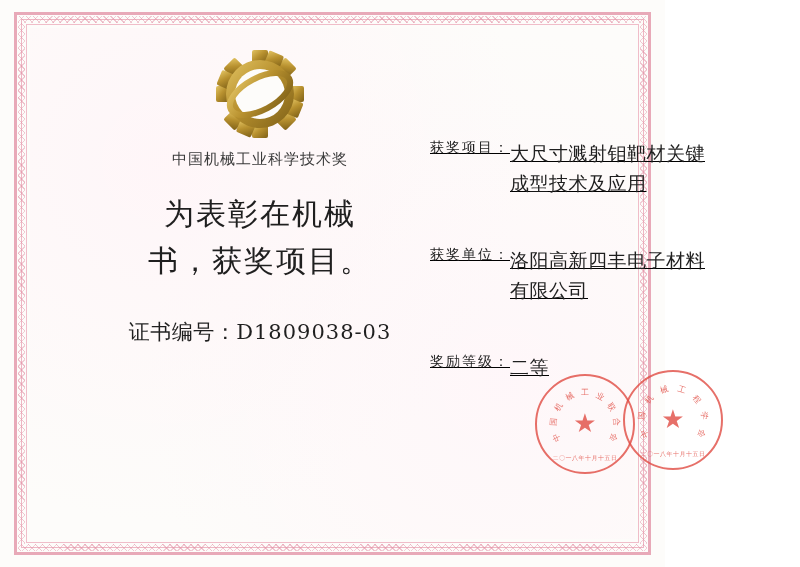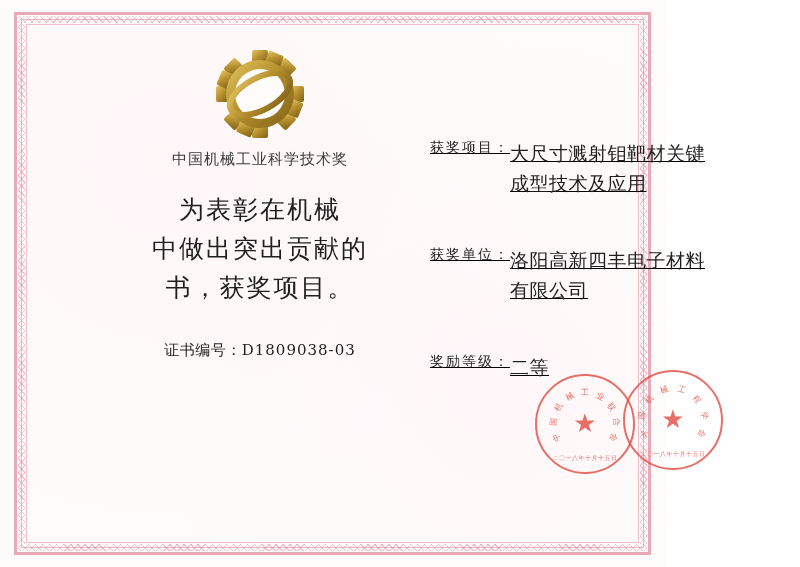--- a/index.html
+++ b/index.html
@@ -106,34 +106,34 @@
 
   .org-name {
     font-size: 15px;
     letter-spacing: 1px;
     color: #3a3a3a;
     font-family: "DejaVu Sans", "Liberation Sans", sans-serif;
     margin-bottom: 22px;
   }
 
   .citation {
-    font-size: 25px;
+    font-size: 30px;
     line-height: 1.55;
     color: #1f1f1f;
     letter-spacing: 2px;
     font-family: "DejaVu Serif", "Liberation Serif", serif;
     text-align: center;
     width: 300px;
     margin: 0 auto;
   }
   .citation div { white-space: nowrap; }
 
   .cert-number {
     margin-top: 34px;
-    font-size: 15px;
+    font-size: 21px;
     color: #1f1f1f;
     letter-spacing: 0.5px;
     text-align: center;
     font-family: "DejaVu Serif", "Liberation Serif", serif;
   }
   .cert-number .num {
     font-family: "DejaVu Serif", "Liberation Serif", serif;
     letter-spacing: 1px;
   }
 
@@ -266,21 +266,20 @@
             </g>
             <ellipse cx="0" cy="0" rx="33" ry="16" fill="none" stroke="url(#goldgrad)" stroke-width="6" transform="rotate(-28)"></ellipse>
           </g>
         </svg>
       </div>
 
       <div class="org-name">中国机械工业科学技术奖</div>
 
       <div class="citation">
         <div>为表彰在机械</div>
-        <div>中做出突出贡献的</div>
         <div>书，获奖项目。</div>
       </div>
 
       <div class="cert-number">
         <span>证书编号：</span><span class="num">D1809038-03</span>
       </div>
     </div>
 
     <div class="right-col">
 

